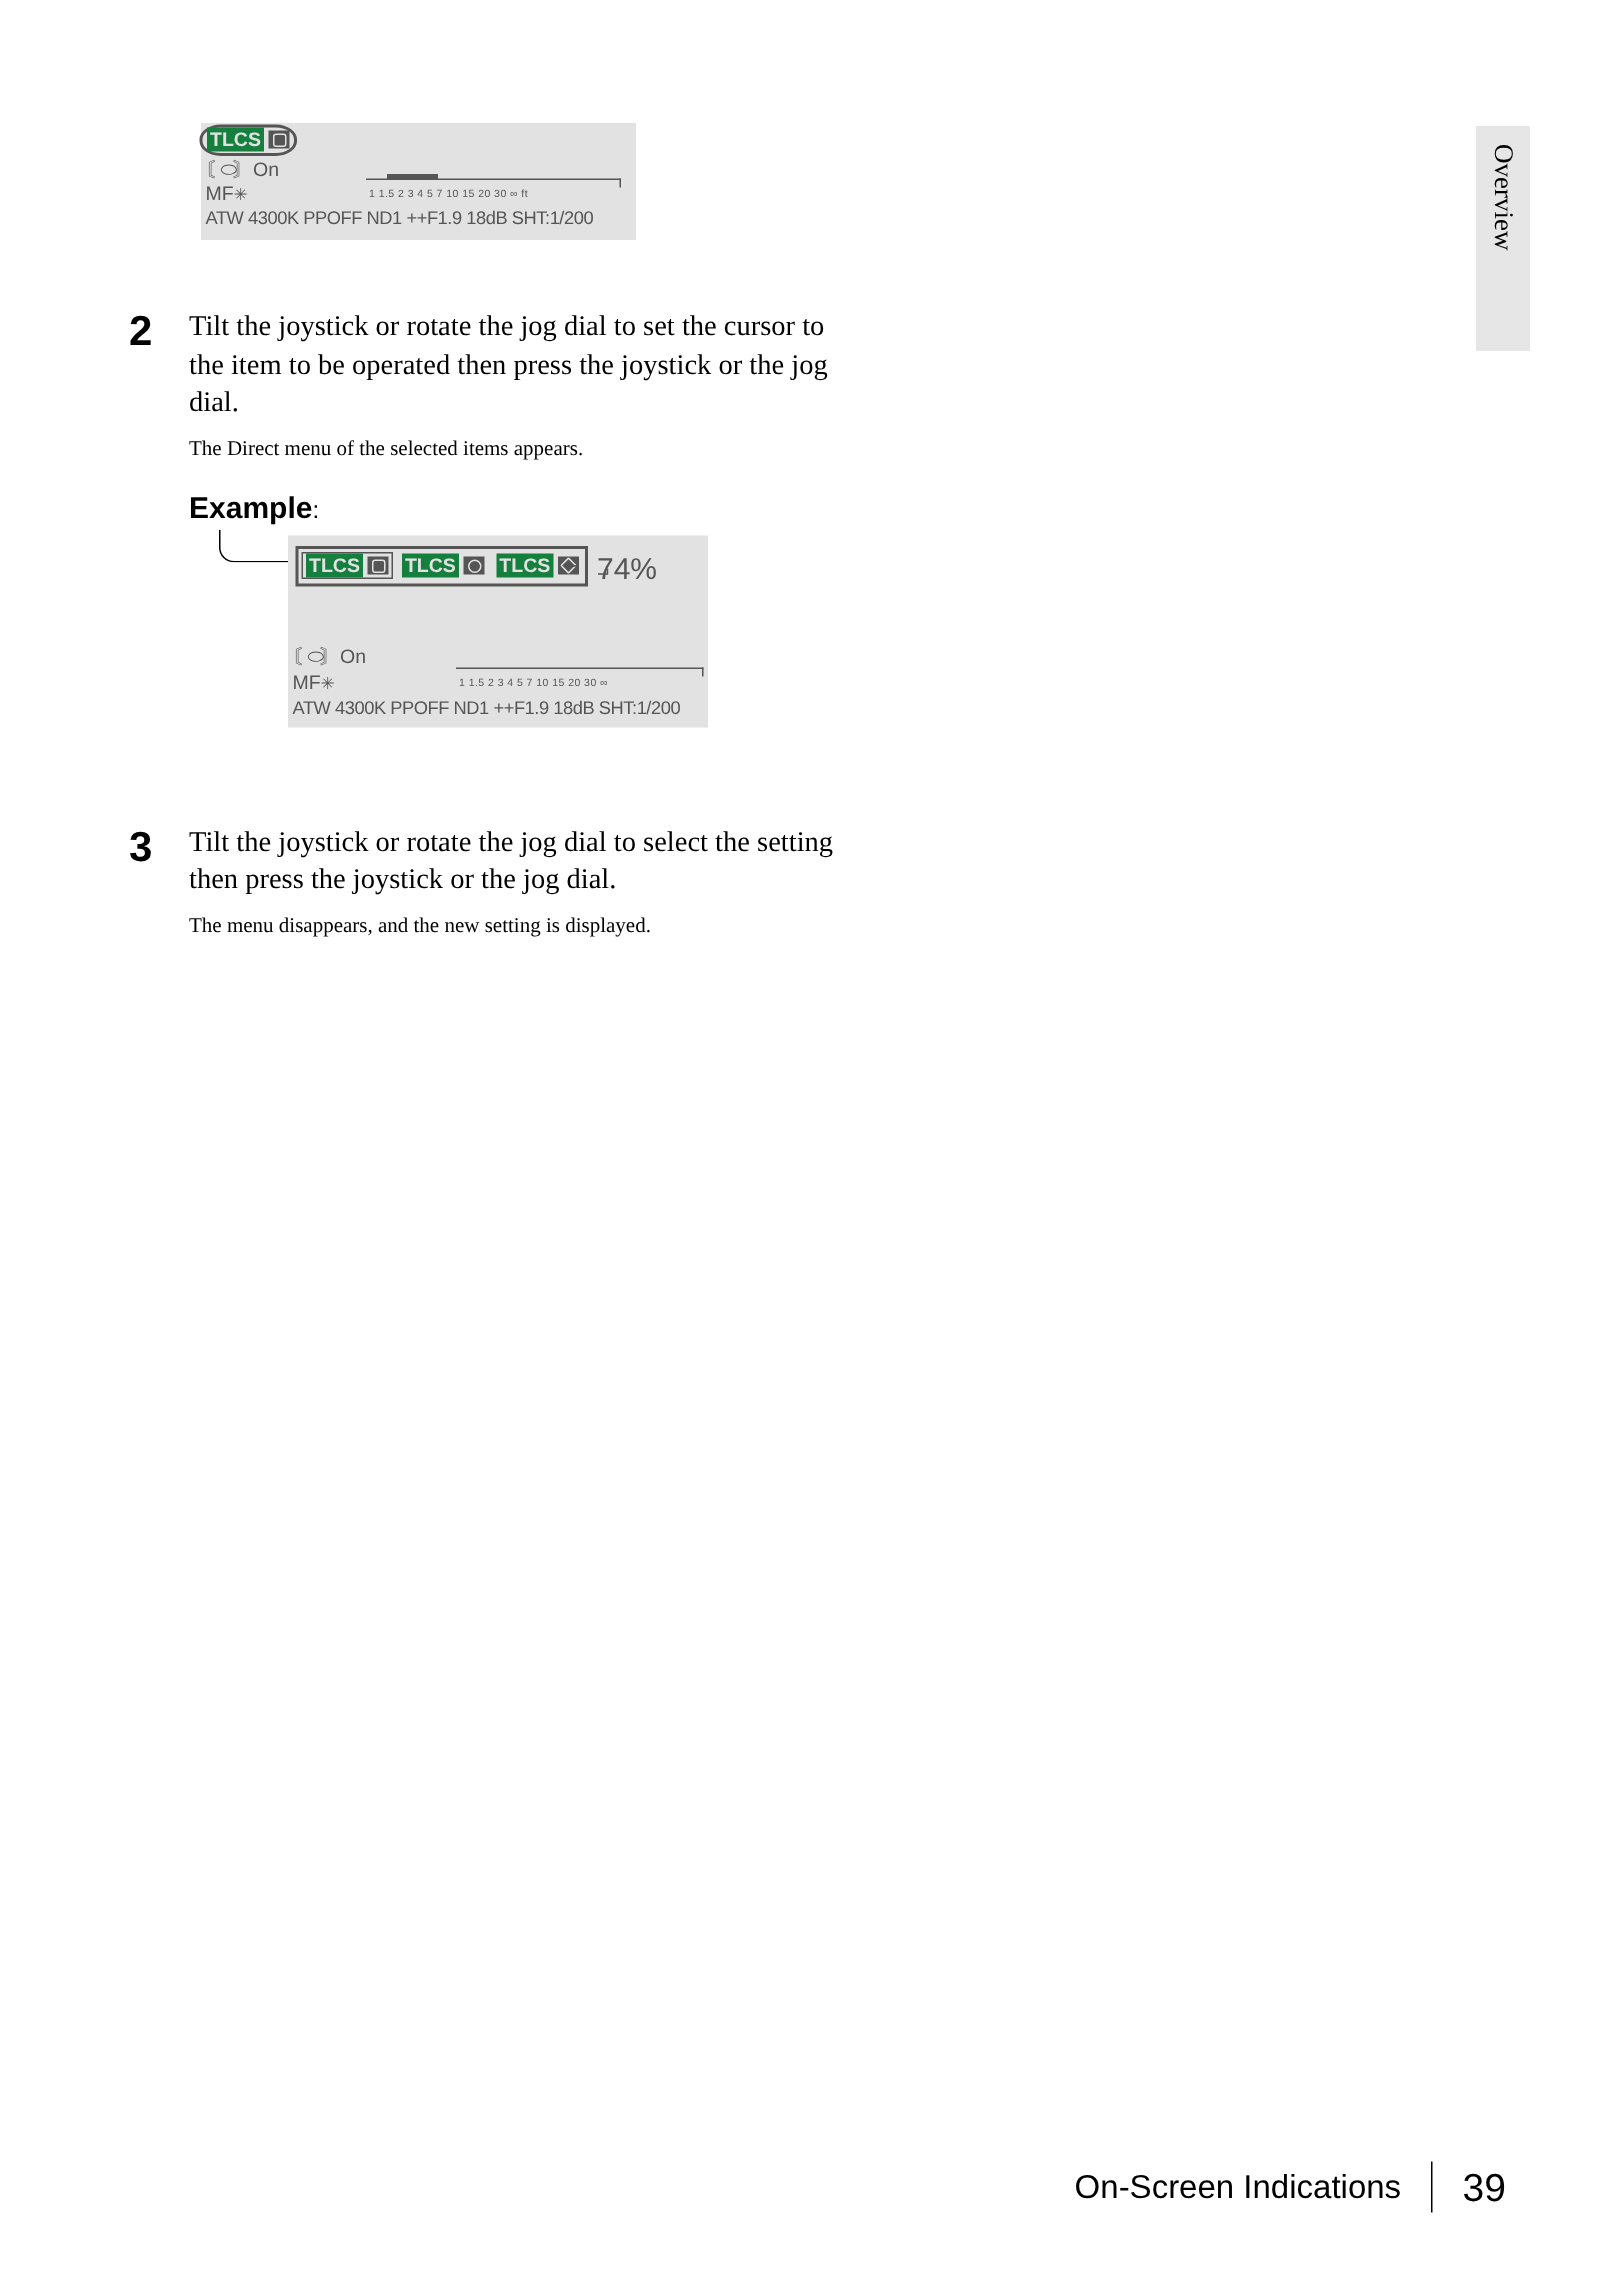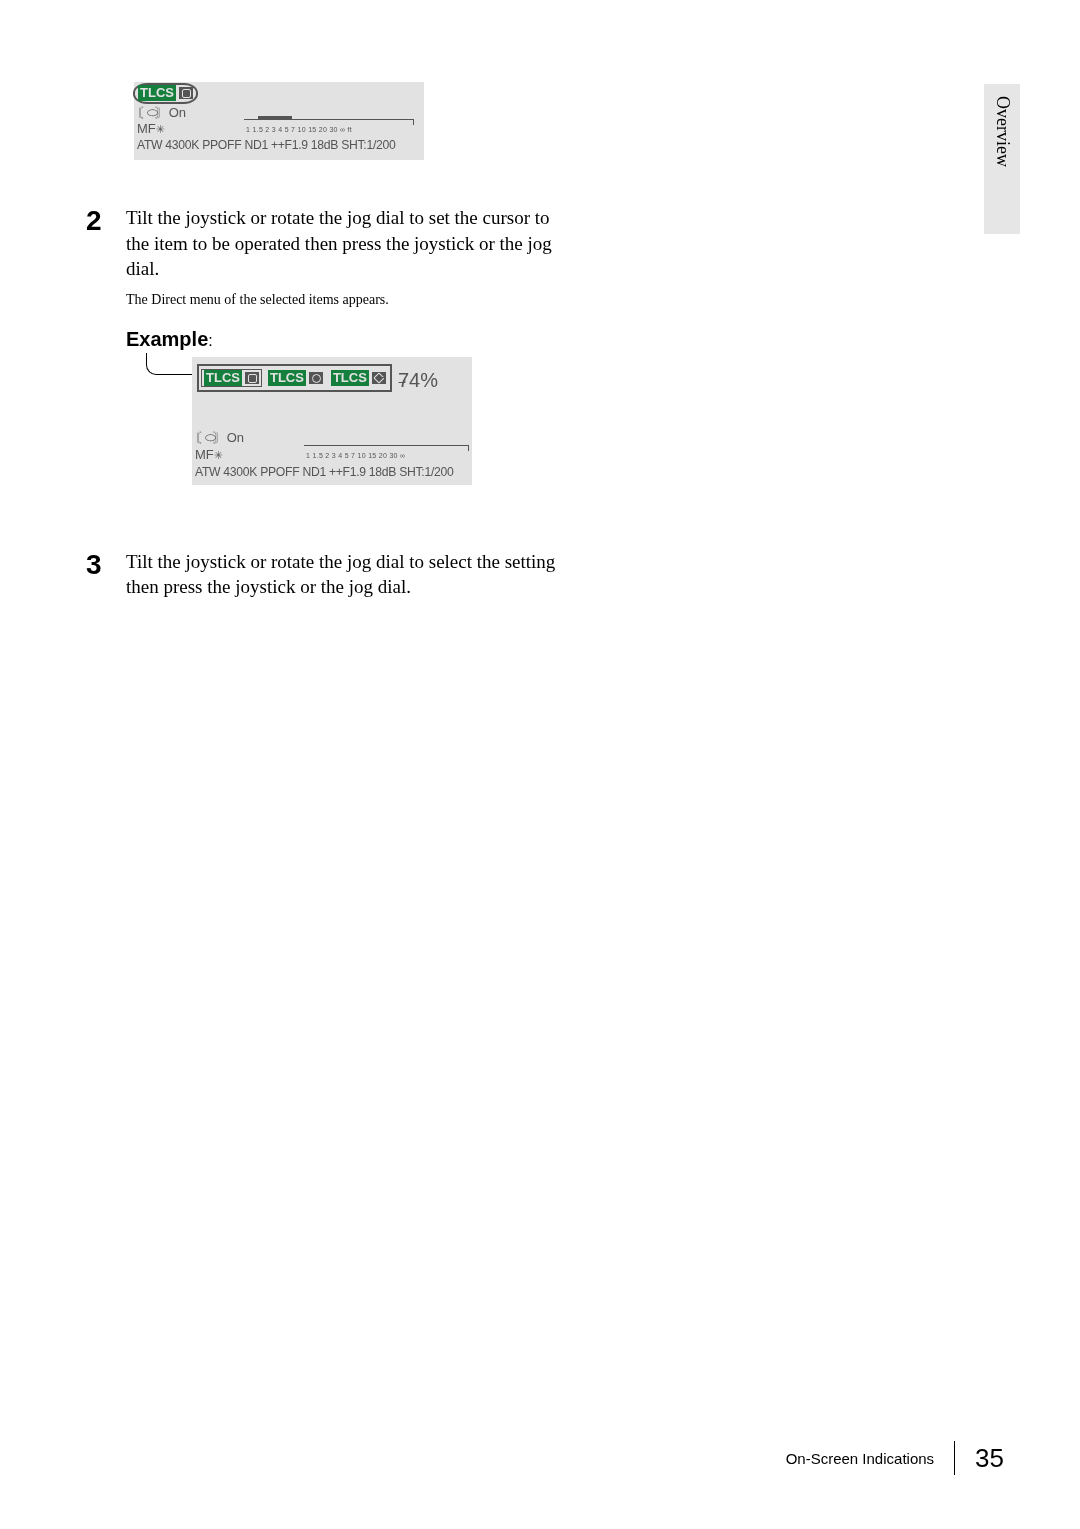--- a/index.html
+++ b/index.html
@@ -200,21 +200,21 @@
     }
     .footer {
       position: absolute;
       right: 76px;
       bottom: 54px;
       display: flex;
       align-items: center;
       gap: 20px;
       font-family: Arial, Helvetica, sans-serif;
     }
-    .footer-title { font-size: 15px; color: #000; }
+    .footer-title { font-size: 22px; color: #000; }
     .footer-divider { width: 1px; height: 34px; background: #000; }
     .footer-page { font-size: 26px; color: #000; }
   </style>
 </head>
 <body>
 
 <div class="side-tab">
   <div class="side-tab-label">Overview</div>
 </div>
 
@@ -278,22 +278,23 @@
         <div class="scale-ticks" style="left:114px; top:95px; width:166px;">1  1.5 2   3  4 5   7  10  15 20  30    ∞</div>
         <div class="row-st" style="top:108px; font-size:12.2px; letter-spacing:-0.3px;">ATW 4300K PPOFF ND1 ++F1.9  18dB SHT:1/200</div>
       </div>
     </div>
   </div>
 
   <div class="step">
     <div class="step-num">3</div>
     <div class="step-body">
       <div class="step-title">Tilt the joystick or rotate the jog dial to select the setting then press the joystick or the jog dial.</div>
+      <div class="step-desc">The menu disappears, and the new setting is displayed.</div>
     </div>
   </div>
 
 </div>
 
 <div class="footer">
   <span class="footer-title">On-Screen Indications</span>
   <span class="footer-divider"></span>
-  <span class="footer-page">35</span>
+  <span class="footer-page">39</span>
 </div>
 
 </body></html>

